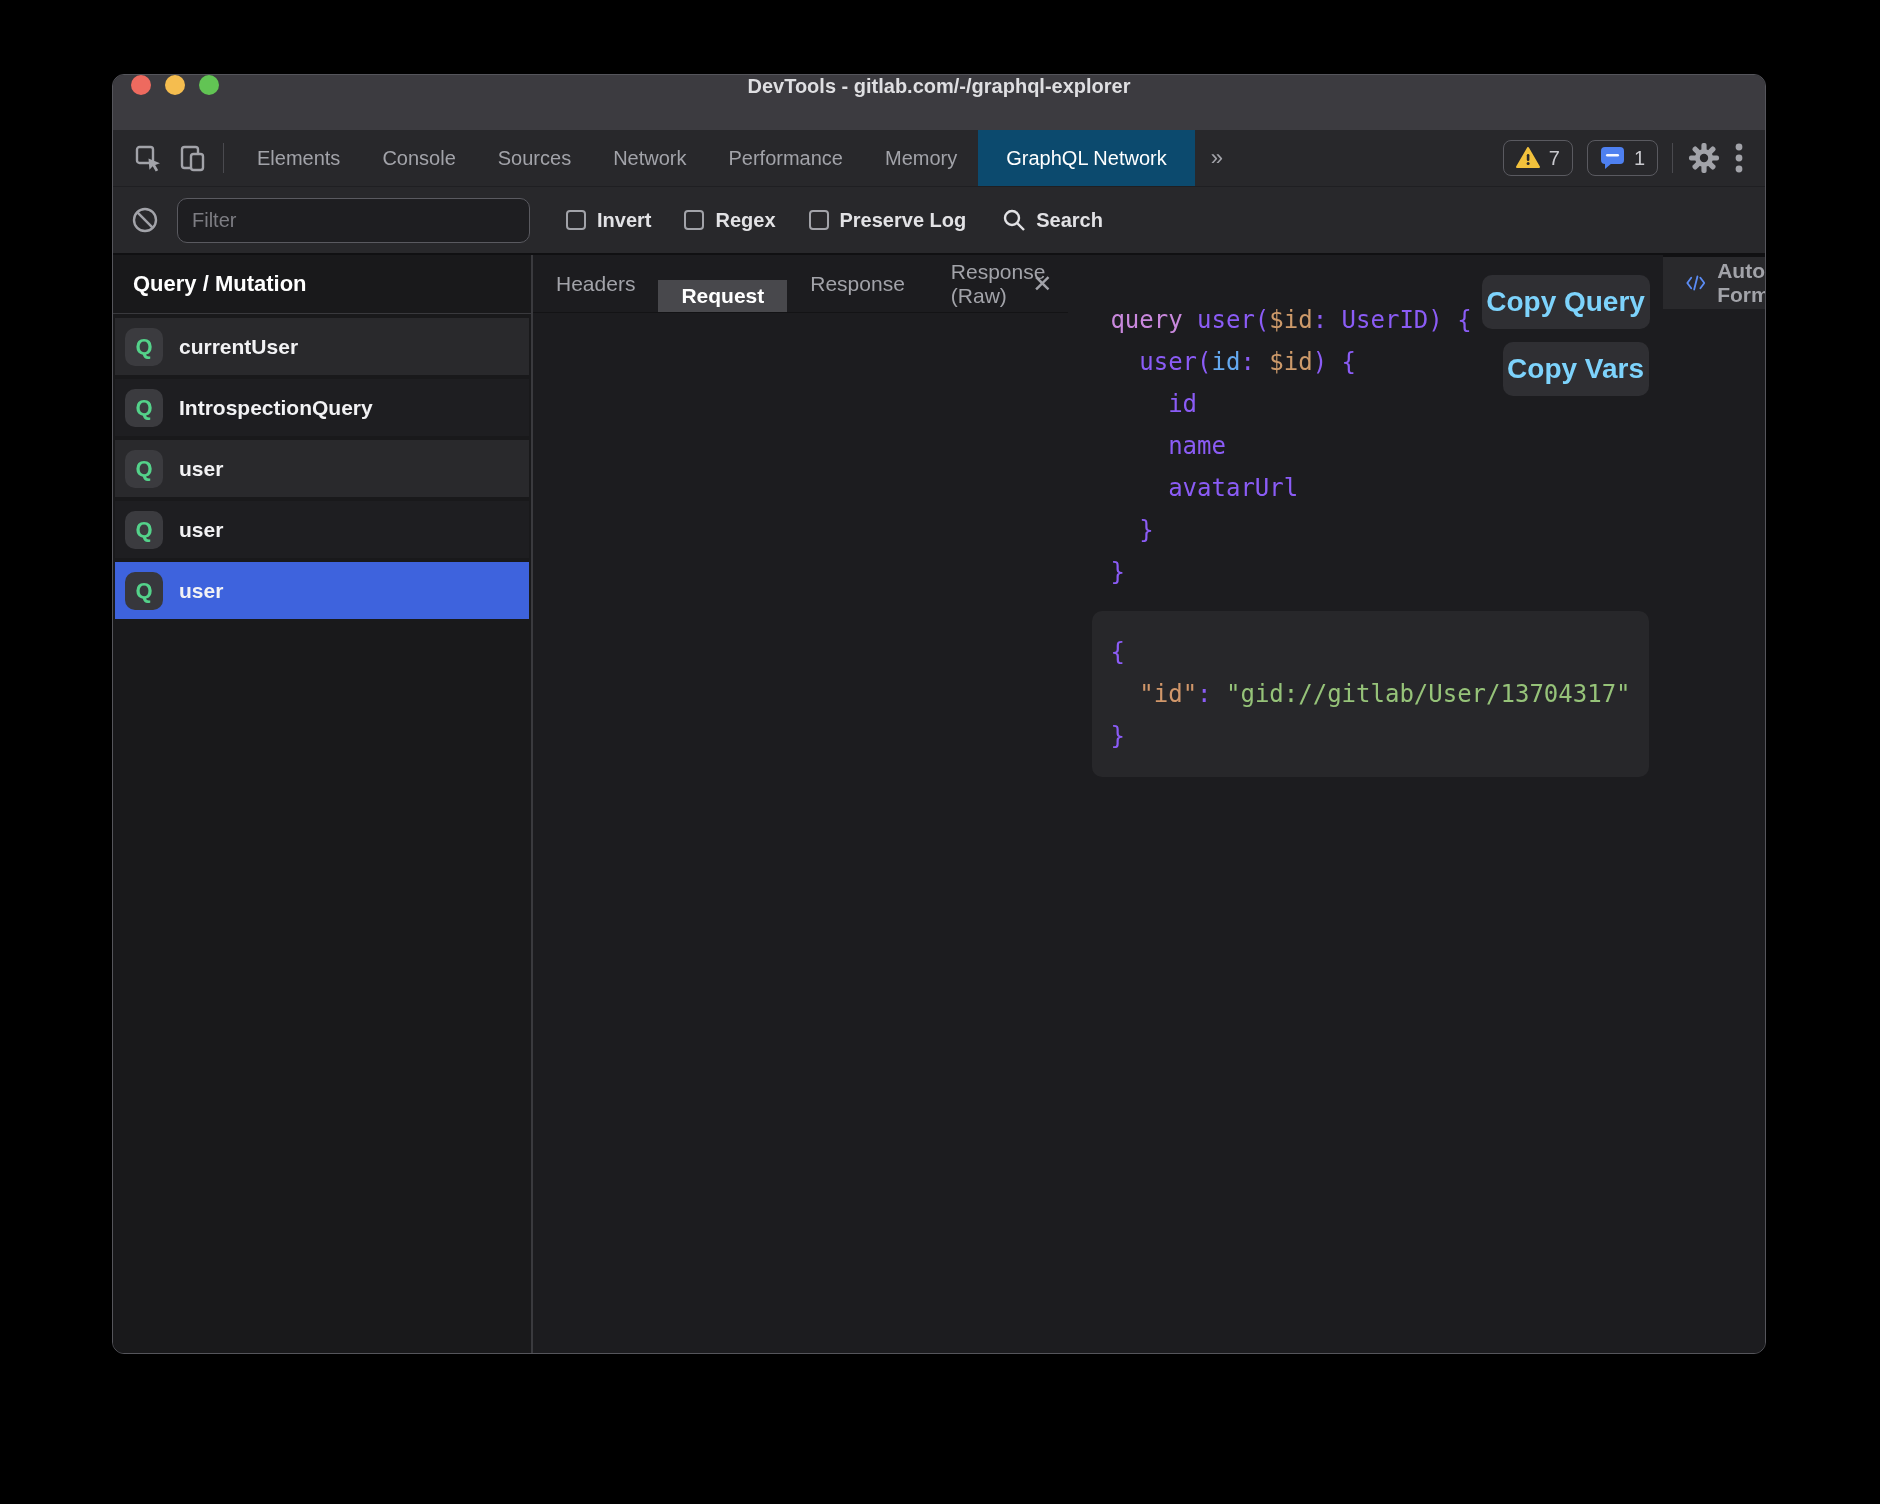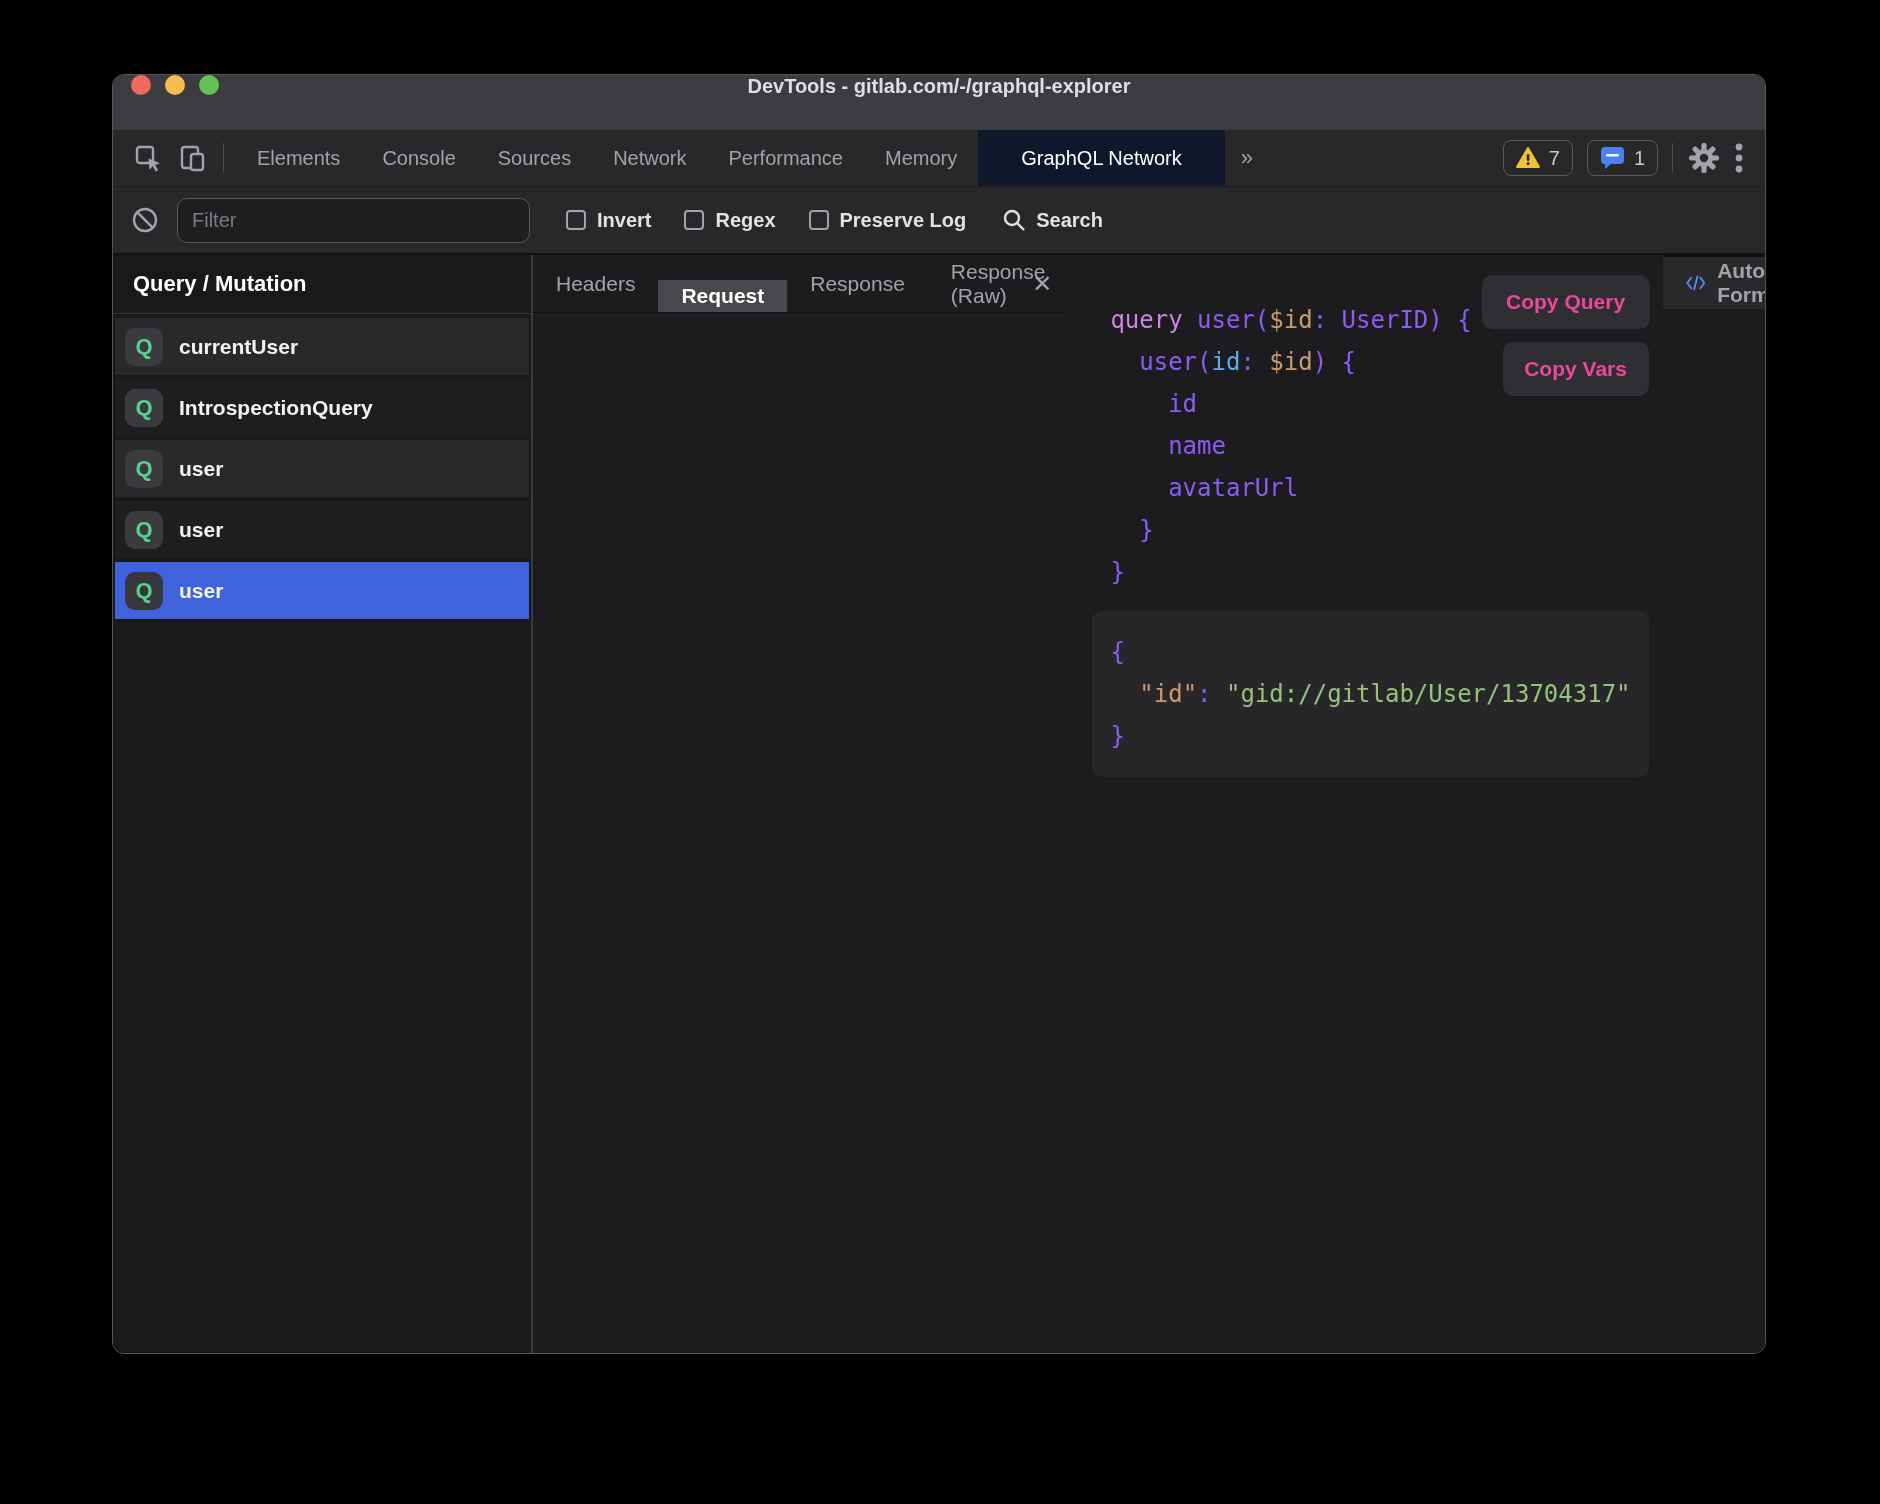--- a/index.html
+++ b/index.html
@@ -21,21 +21,21 @@
   .win-title{ position:absolute; left:0; right:0; text-align:center; font-size:20px;
               font-weight:bold; color:#dfdfe2; pointer-events:none; }
 
   
   .toolbar{ height:57px; flex:0 0 57px; background:#28282b; display:flex; align-items:stretch;
             border-bottom:1px solid #1f1f22; }
   .tool-icons{ display:flex; align-items:center; gap:16px; padding:0 12px 0 22px; color:#a2a3a9; }
   .vsep{ width:1px; height:30px; background:#4a4a4f; align-self:center; }
   .main-tabs{ display:flex; align-items:stretch; }
   .main-tab{ display:flex; align-items:center; padding:0 21px; font-size:20px; color:#a2a3a9; cursor:default; }
-  .main-tab.active{ background:#0f172a; color:#fff; padding:0 43px; font-weight:500; }
+  .main-tab.active{ background:#0c4a6e; color:#fff; padding:0 28px; font-weight:500; }
   .chevron-more{ display:flex; align-items:center; padding:0 16px; font-size:22px; color:#a2a3a9; }
   .toolbar-right{ margin-left:auto; display:flex; align-items:center; gap:14px; padding-right:22px; }
   .count-badge{ display:flex; align-items:center; gap:9px; height:36px; padding:0 12px;
                 border:1.5px solid #5a5a60; border-radius:8px; color:#c9c9ce; font-size:20px; }
   .tool-btn{ display:flex; align-items:center; color:#a2a3a9; }
 
   
   .filterbar{ height:68px; flex:0 0 68px; background:#28282b; display:flex; align-items:center;
               padding-left:18px; border-bottom:2px solid #101012; }
   .ban{ color:#a2a3a9; display:flex; }
@@ -85,21 +85,21 @@
   .c-var{ color:var(--syntax-variable,#cd9a6a); }
   .c-attr{ color:var(--syntax-argument,#64a9f0); }
   .c-key{ color:var(--syntax-json-key,#d1976a); }
   .c-str{ color:var(--syntax-json-string,#96c379); }
 
   .vars-box{ margin:18px 14px 0 24px; background:#27272a; border-radius:10px; padding:20px 18px;
              font-family:"DejaVu Sans Mono", monospace; font-size:24px; line-height:42px; color:#e8e8ea; }
   .vars-box .line{ white-space:pre; }
 
   .copy-btn{ position:absolute; height:54px; border:none; border-radius:10px; background:#2f2f33;
-             color:#ec4899; font-size:21px; font-weight:bold; font-family:"Liberation Sans",sans-serif; }
+             color:#7dd3fc; font-size:28px; font-weight:bold; font-family:"Liberation Sans",sans-serif; }
   .copy-query{ top:20px; right:13px; width:168px; }
   .copy-vars{ top:87px; right:14px; width:146px; }
 
   .detail-footer{ height:54px; flex:0 0 54px; background:#29292c; border-top:2px solid #111113;
                   display:flex; align-items:center; padding:0 14px 0 23px; }
   .autoformat{ display:flex; align-items:center; gap:12px; }
   .autoformat-label{ font-size:21px; font-weight:bold; color:#a2a3a9; }
   .support-label{ margin-left:auto; font-size:21px; font-weight:bold; color:#9b9ba1; }
 
   svg{ display:block; }

